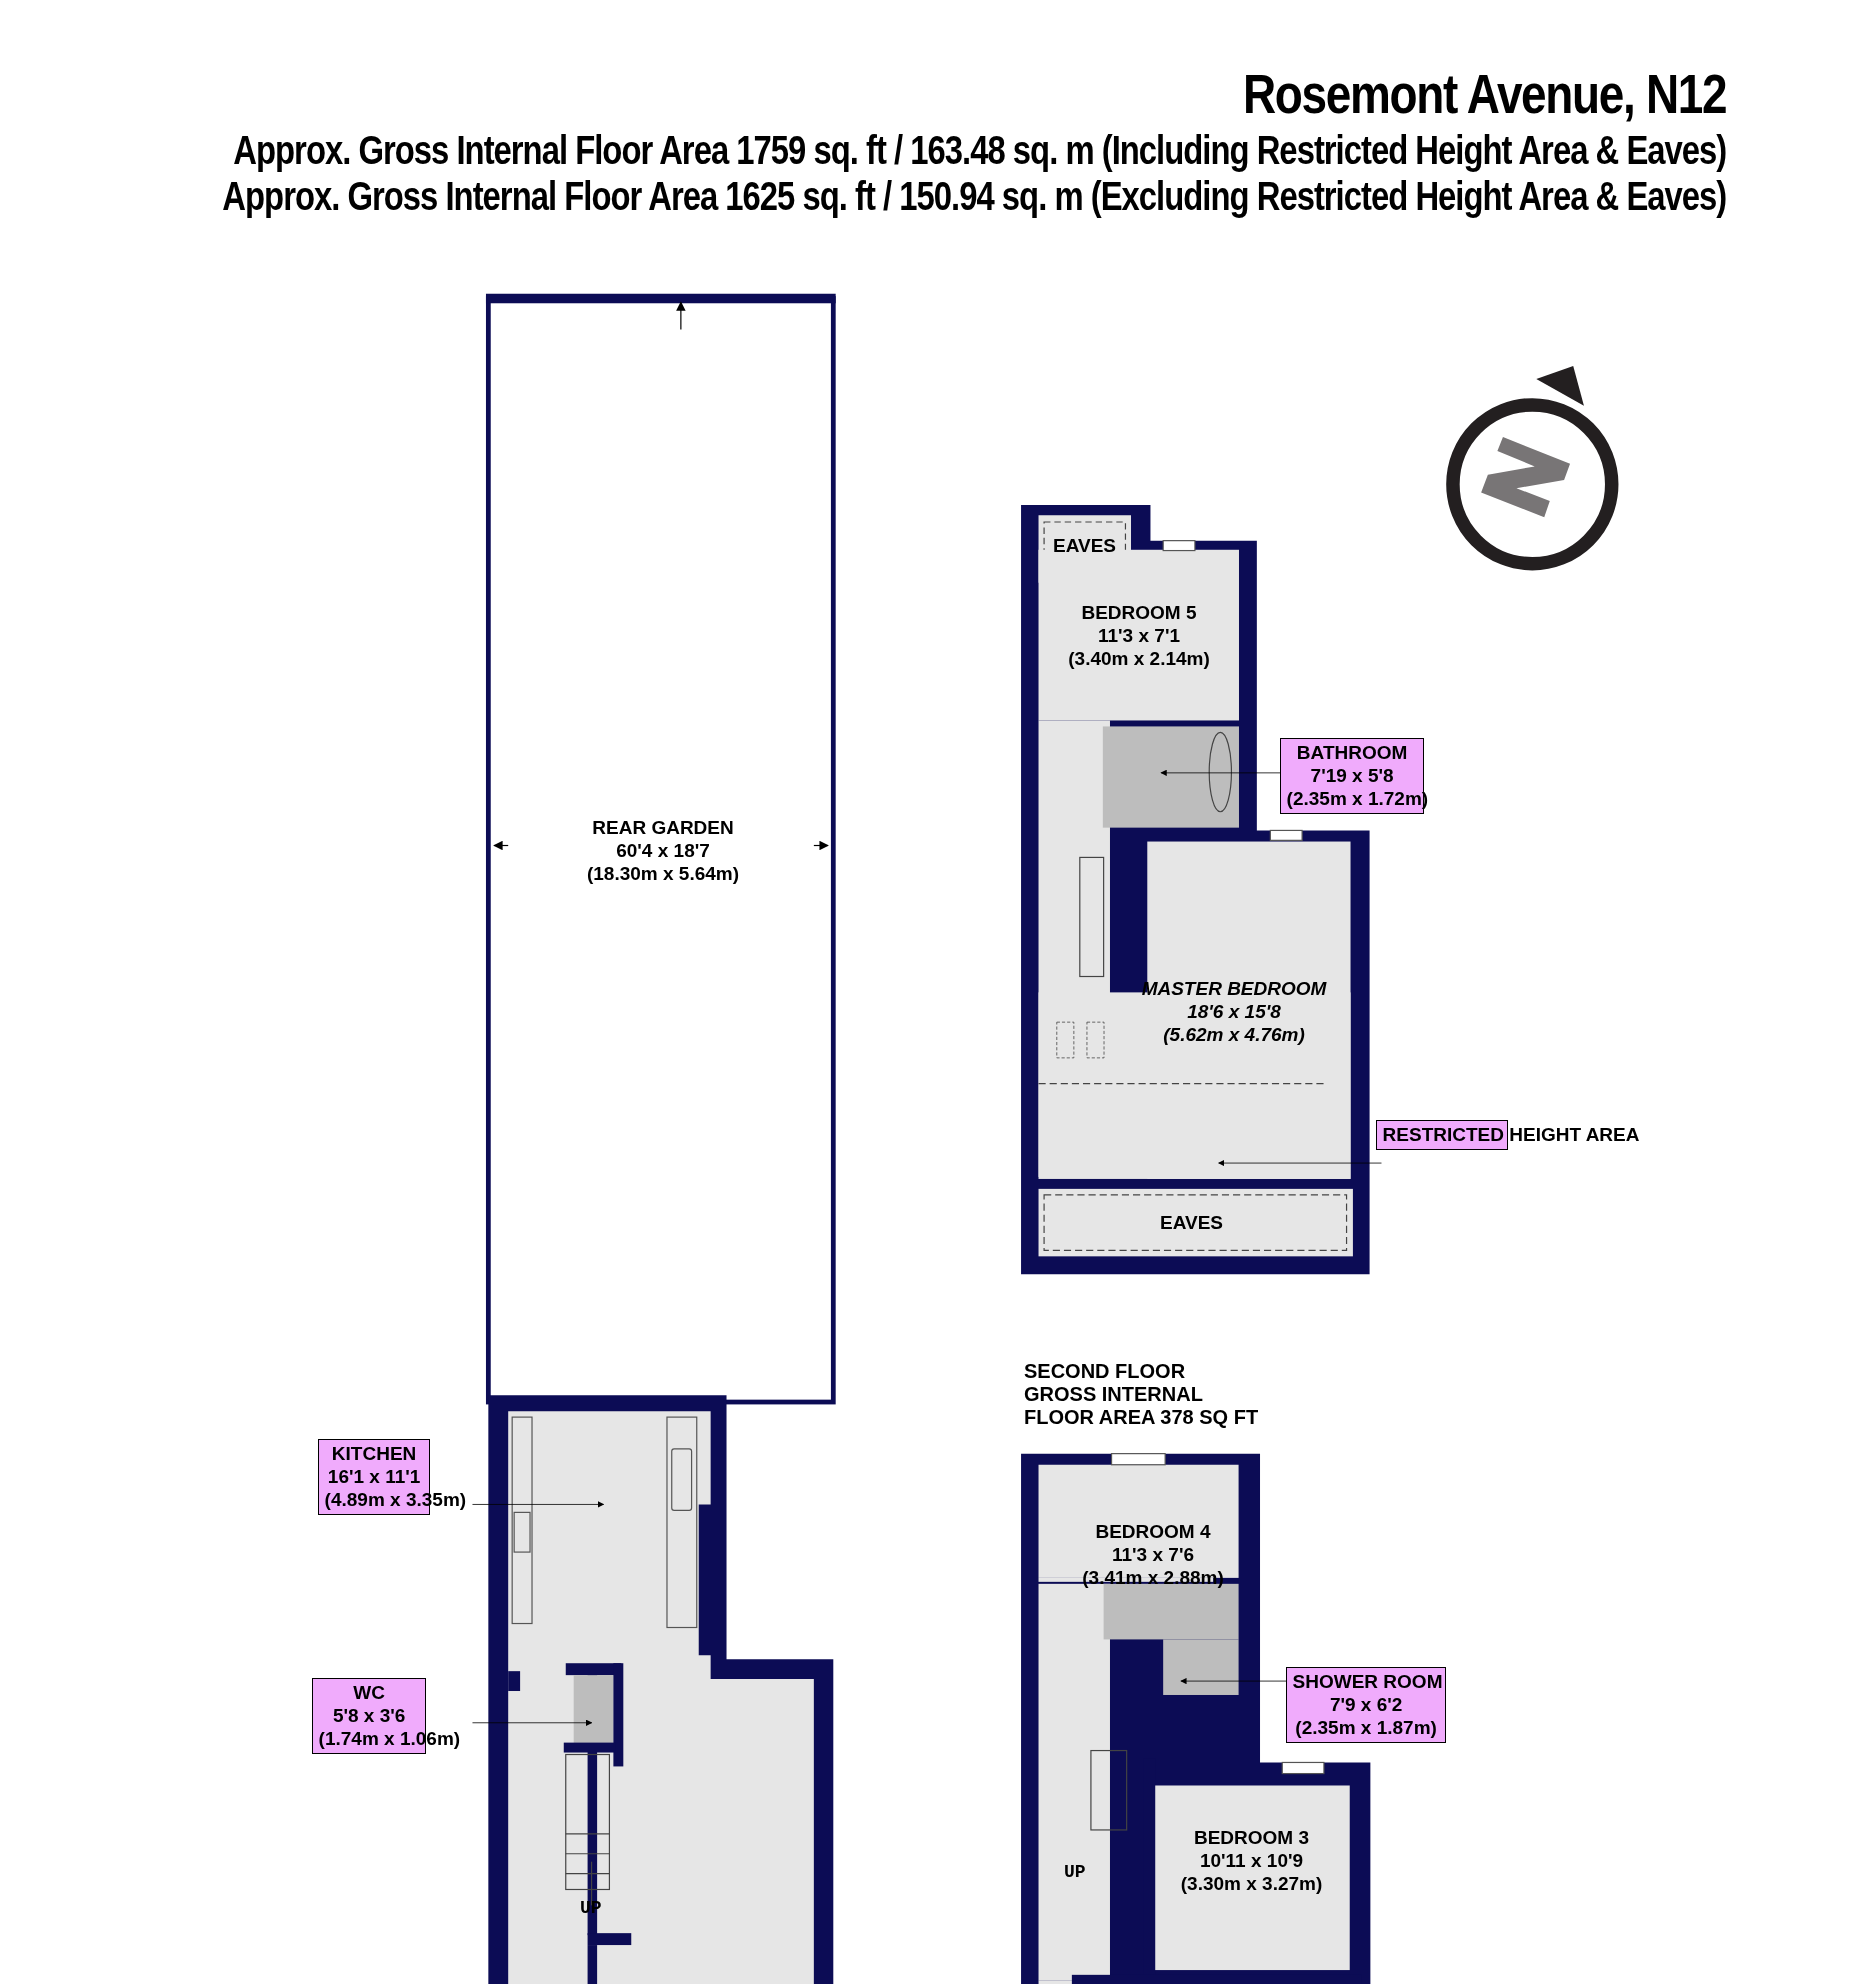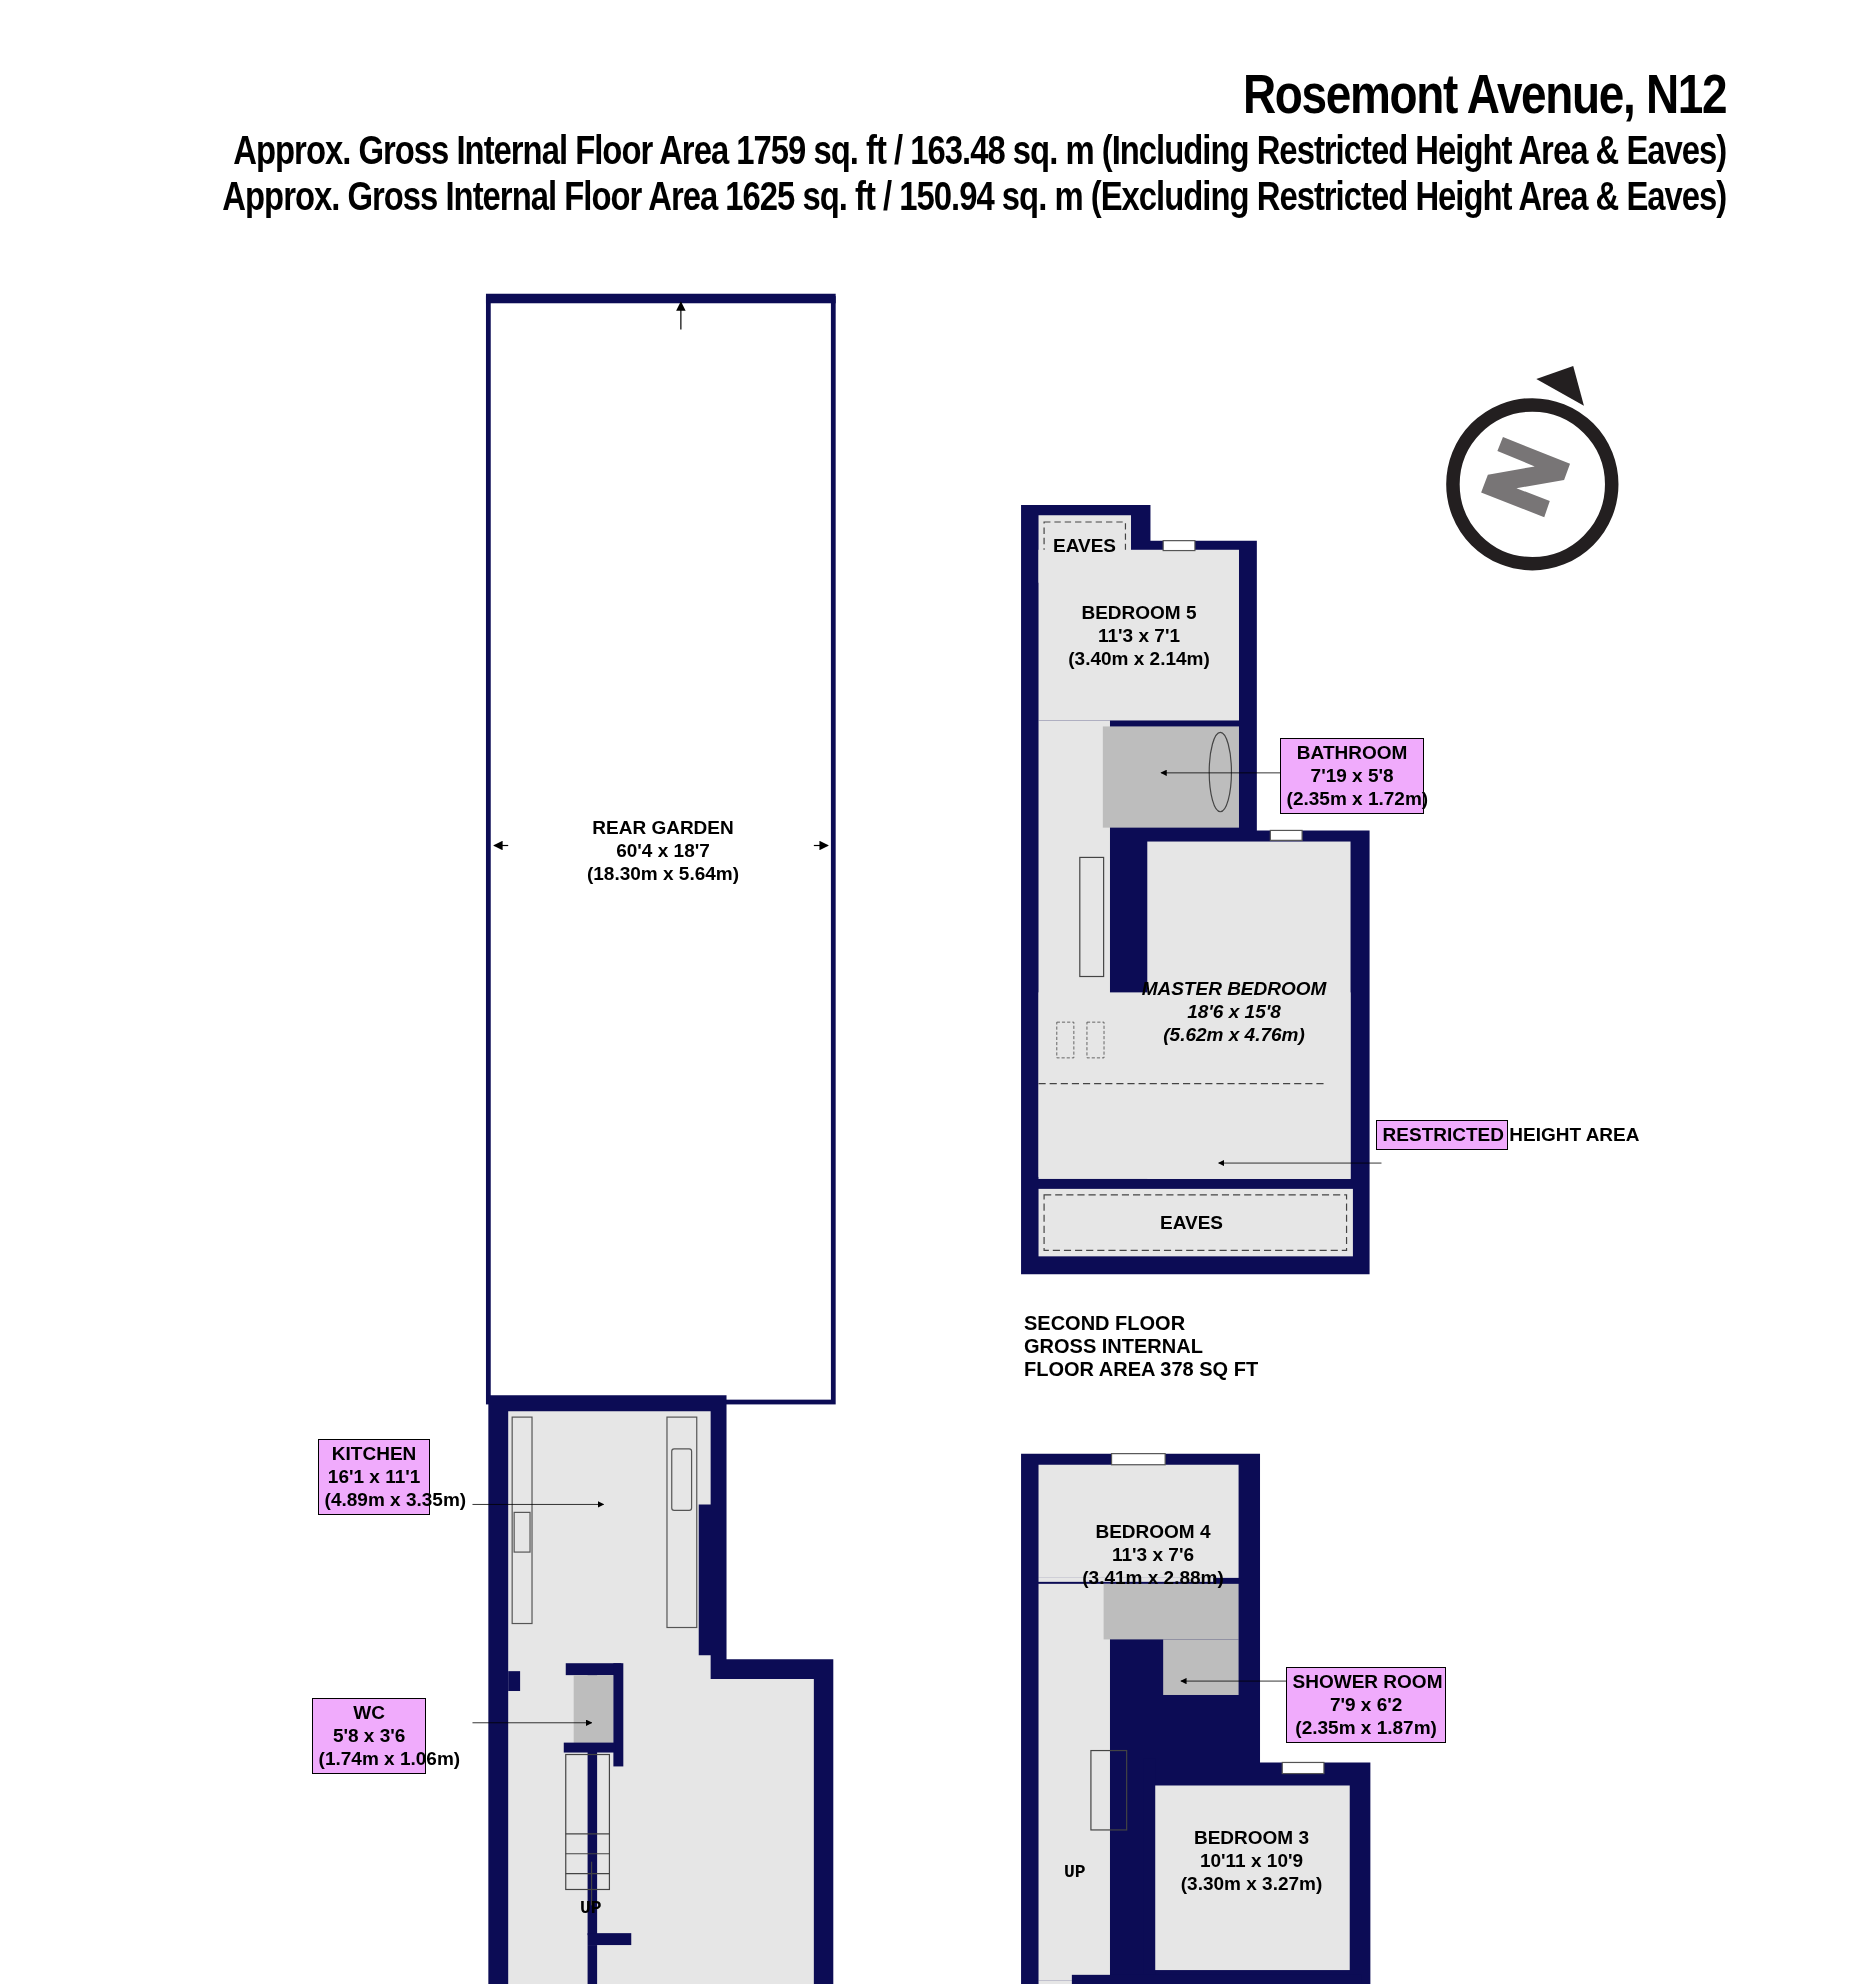--- a/index.html
+++ b/index.html
@@ -148,21 +148,21 @@
 <div class="lbl" style="left:564px; top:816px; width:198px;">
   <span class="nm">REAR GARDEN</span>
   <span class="dim">60'4 x 18'7</span>
   <span class="met">(18.30m x 5.64m)</span>
 </div>
 <div class="lbl boxed" style="left:318px; top:1439px; width:99px;">
   <span class="nm">KITCHEN</span>
   <span class="dim">16'1 x 11'1</span>
   <span class="met">(4.89m x 3.35m)</span>
 </div>
-<div class="lbl boxed" style="left:312px; top:1678px; width:101px;margin-top:20px;">
+<div class="lbl boxed" style="left:312px; top:1678px; width:101px;">
   <span class="nm">WC</span>
   <span class="dim">5'8 x 3'6</span>
   <span class="met">(1.74m x 1.06m)</span>
 </div>
 
 <div class="misc" style="left:580px; top:1898px;">UP</div>
 
 <div class="lbl" style="left:1044px; top:534px; width:81px;">EAVES</div>
 <div class="lbl" style="left:1040px; top:601px; width:198px;">
   <span class="nm">BEDROOM 5</span>
@@ -178,21 +178,21 @@
   <span class="nm">MASTER BEDROOM</span>
   <span class="dim">18'6 x 15'8</span>
   <span class="met">(5.62m x 4.76m)</span>
 </div>
 <div class="lbl boxed" style="left:1376px; top:1120px; width:119px;">
   <span>RESTRICTED</span>
   <span>HEIGHT</span>
   <span>AREA</span>
 </div>
 <div class="lbl" style="left:1112px; top:1211px; width:159px;">EAVES</div>
-<div class="floor-label" style="left:1024px; top:1312px;">
+<div class="floor-label" style="left:1024px; top:1360px;">
   <span>SECOND FLOOR</span>
   <span>GROSS INTERNAL</span>
   <span>FLOOR AREA 378 SQ FT</span>
 </div>
 
 <div class="lbl" style="left:1040px; top:1520px; width:226px;">
   <span class="nm">BEDROOM 4</span>
   <span class="dim">11'3 x 7'6</span>
   <span class="met">(3.41m x 2.88m)</span>
 </div>

